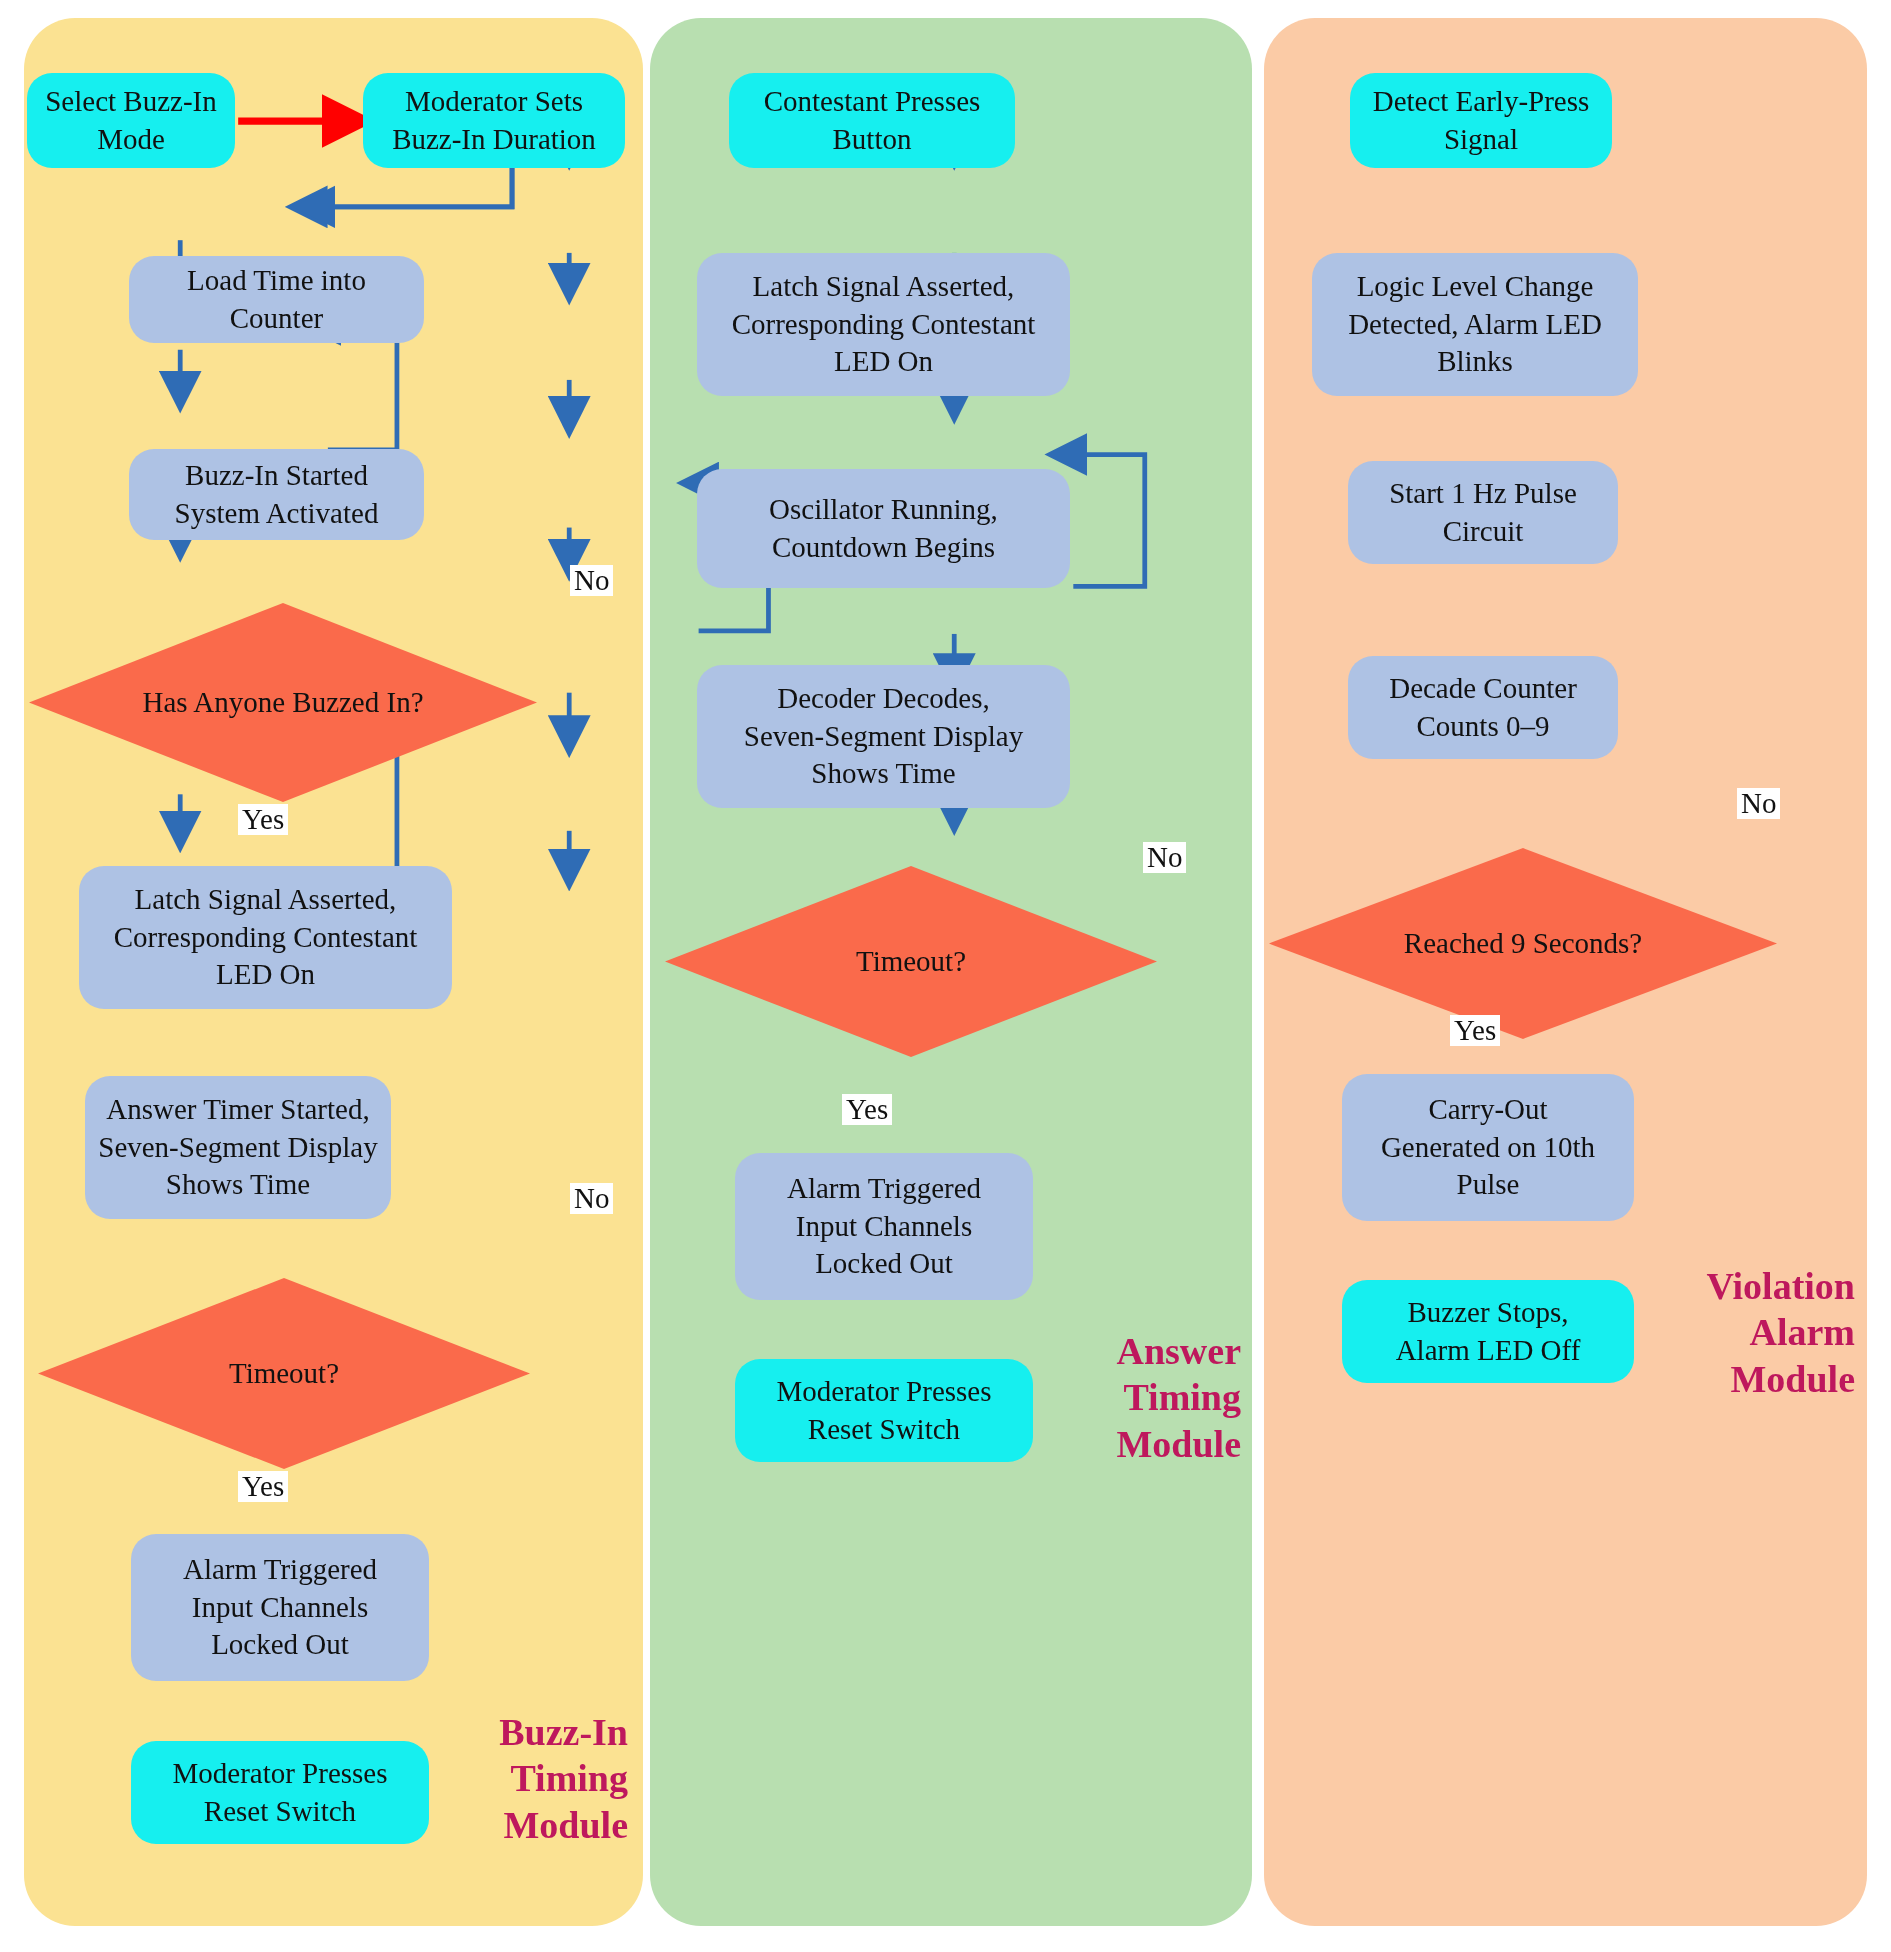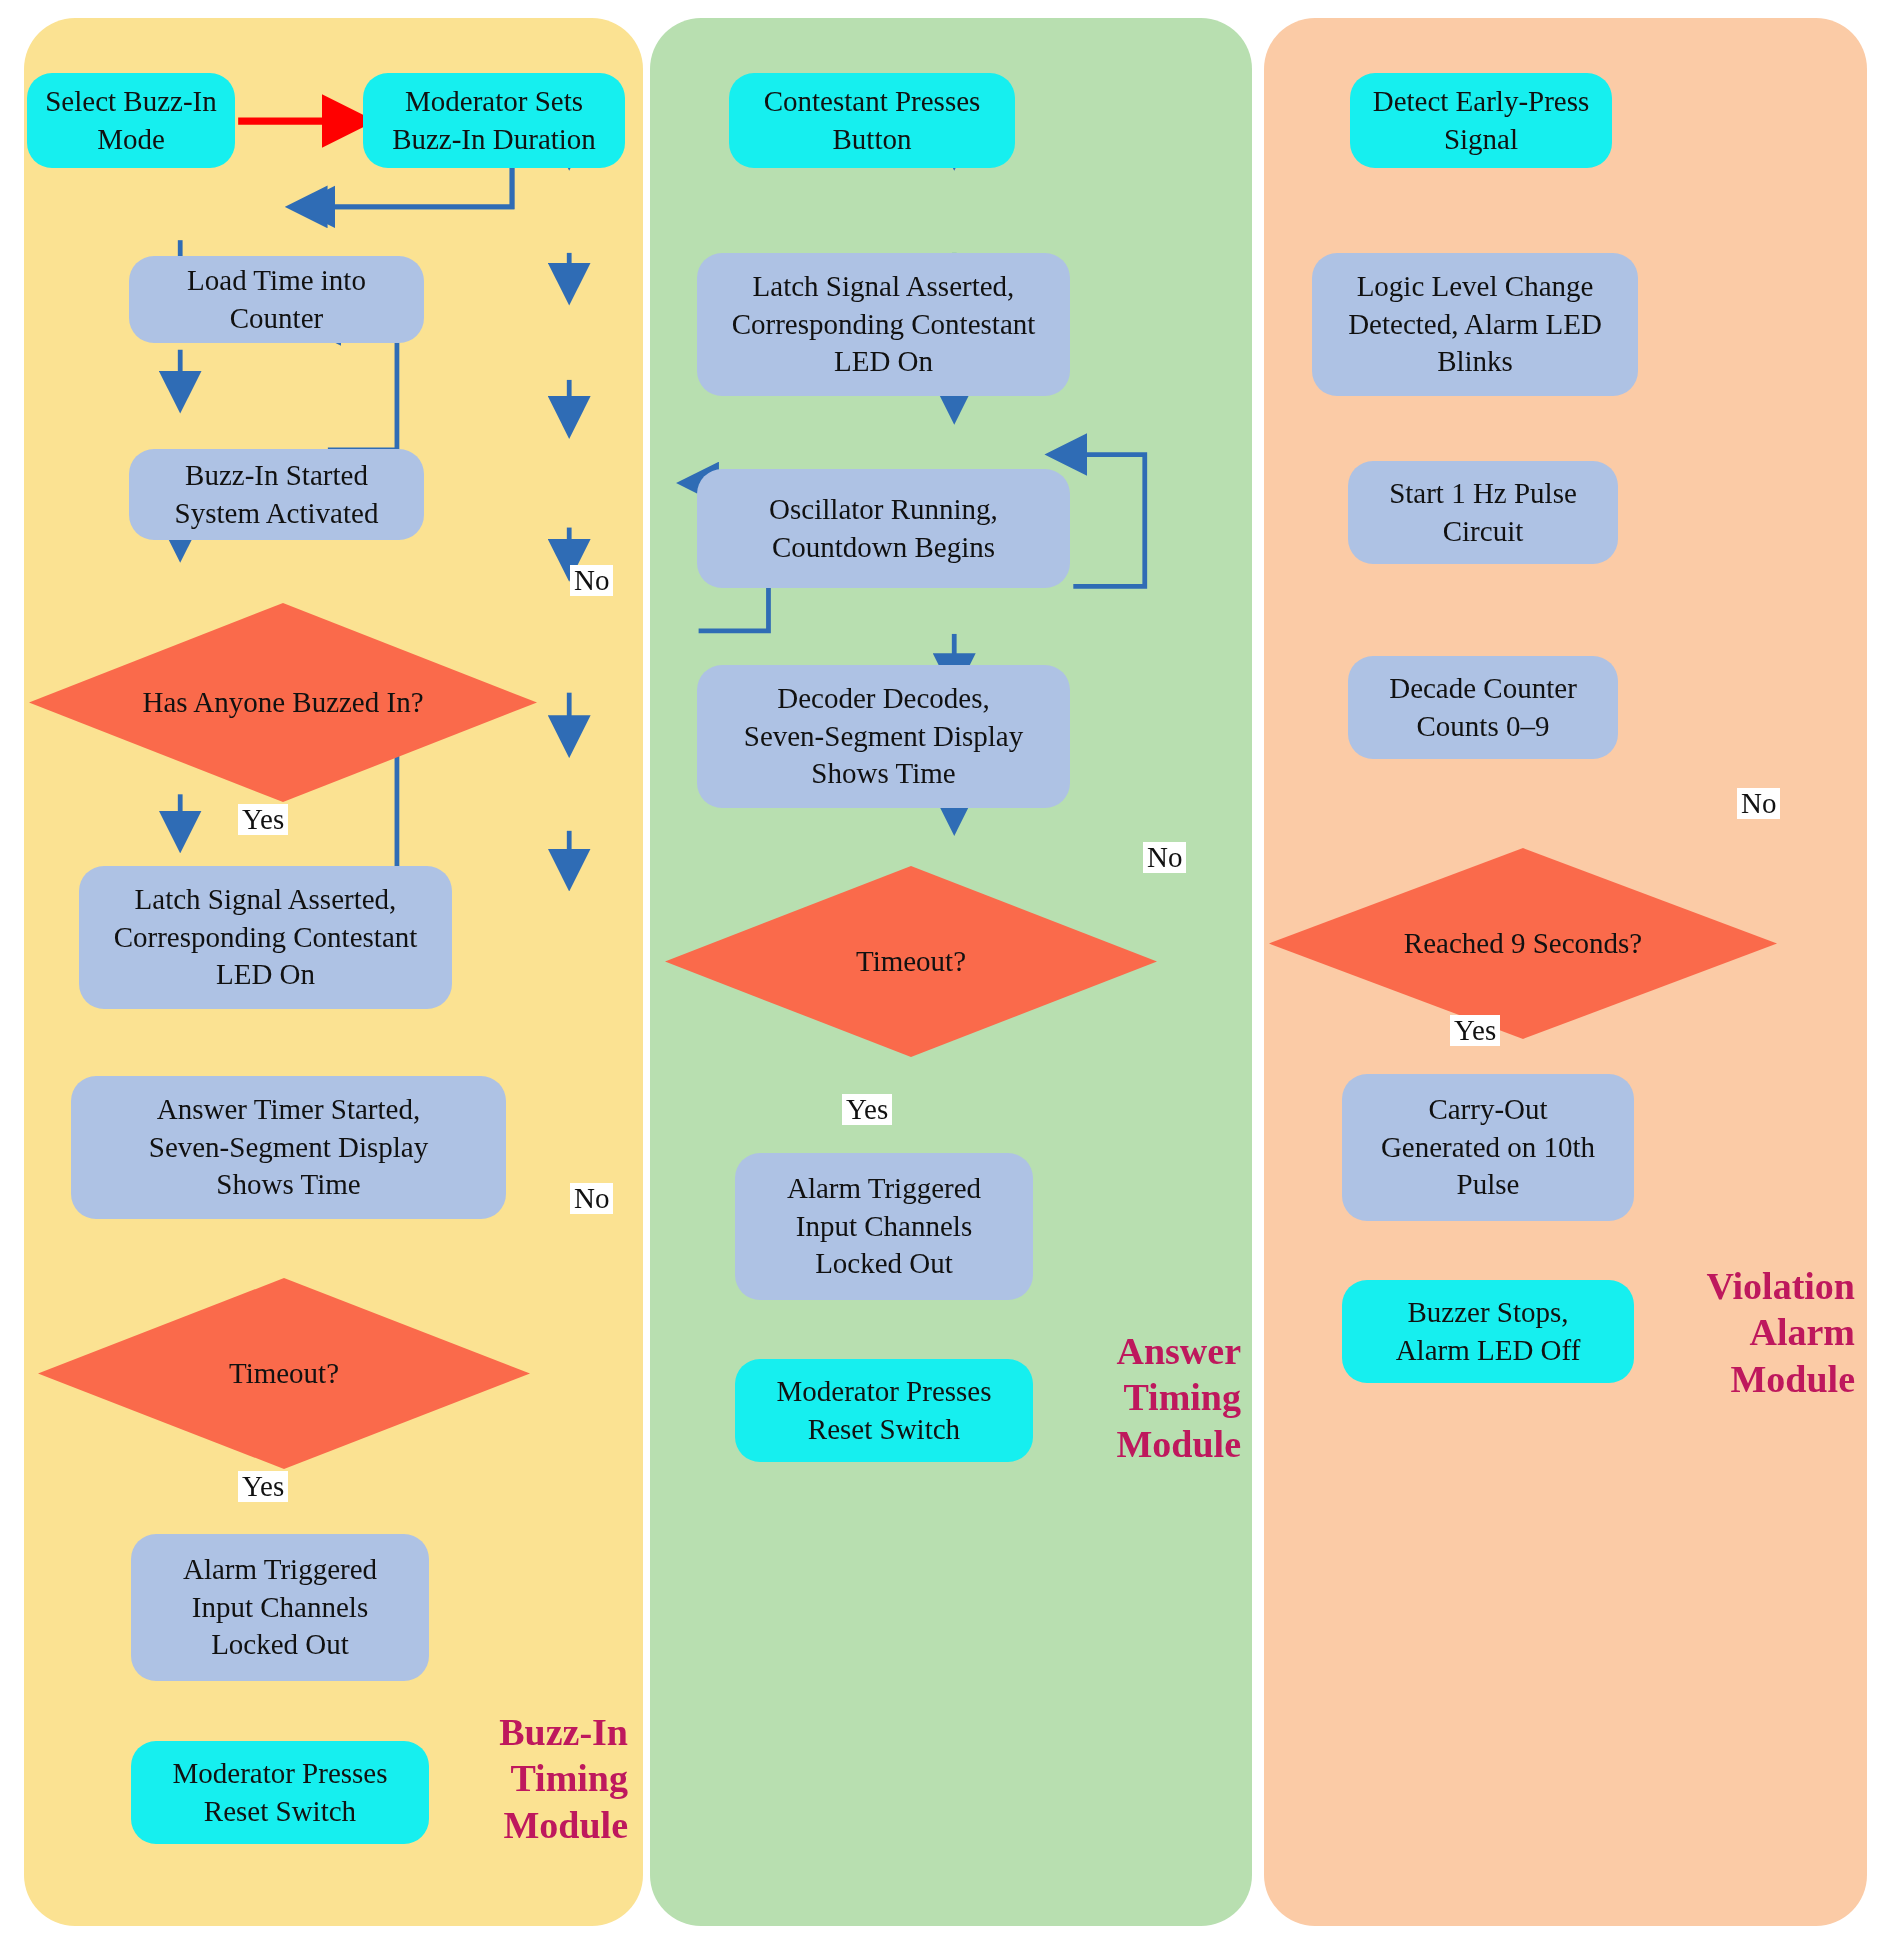--- a/index.html
+++ b/index.html
@@ -97,21 +97,21 @@
   <div class="node blue" style="left:129px;top:256px;width:295px;height:87px;">
     <span>Load Time into<br>Counter</span>
   </div>
   <div class="diamond" style="left:29px;top:603px;width:508px;height:199px;">
     <div class="dshape"></div>
     <div class="dlabel">Has Anyone Buzzed In?</div>
   </div>
   <div class="node blue" style="left:79px;top:866px;width:373px;height:143px;">
     <span>Latch Signal Asserted,<br>Corresponding Contestant<br>LED On</span>
   </div>
-  <div class="node blue" style="left:71px;top:1076px;width:435px;height:143px;">
+  <div class="node blue" style="left:85px;top:1076px;width:306px;height:143px;">
     <span>Answer Timer Started,<br>Seven-Segment Display<br>Shows Time</span>
   </div>
   <div class="diamond" style="left:38px;top:1278px;width:492px;height:191px;">
     <div class="dshape"></div>
     <div class="dlabel">Timeout?</div>
   </div>
   <div class="node blue" style="left:131px;top:1534px;width:298px;height:147px;">
     <span>Alarm Triggered<br>Input Channels<br>Locked Out</span>
   </div>
   <div class="node cyan" style="left:131px;top:1741px;width:298px;height:103px;">

